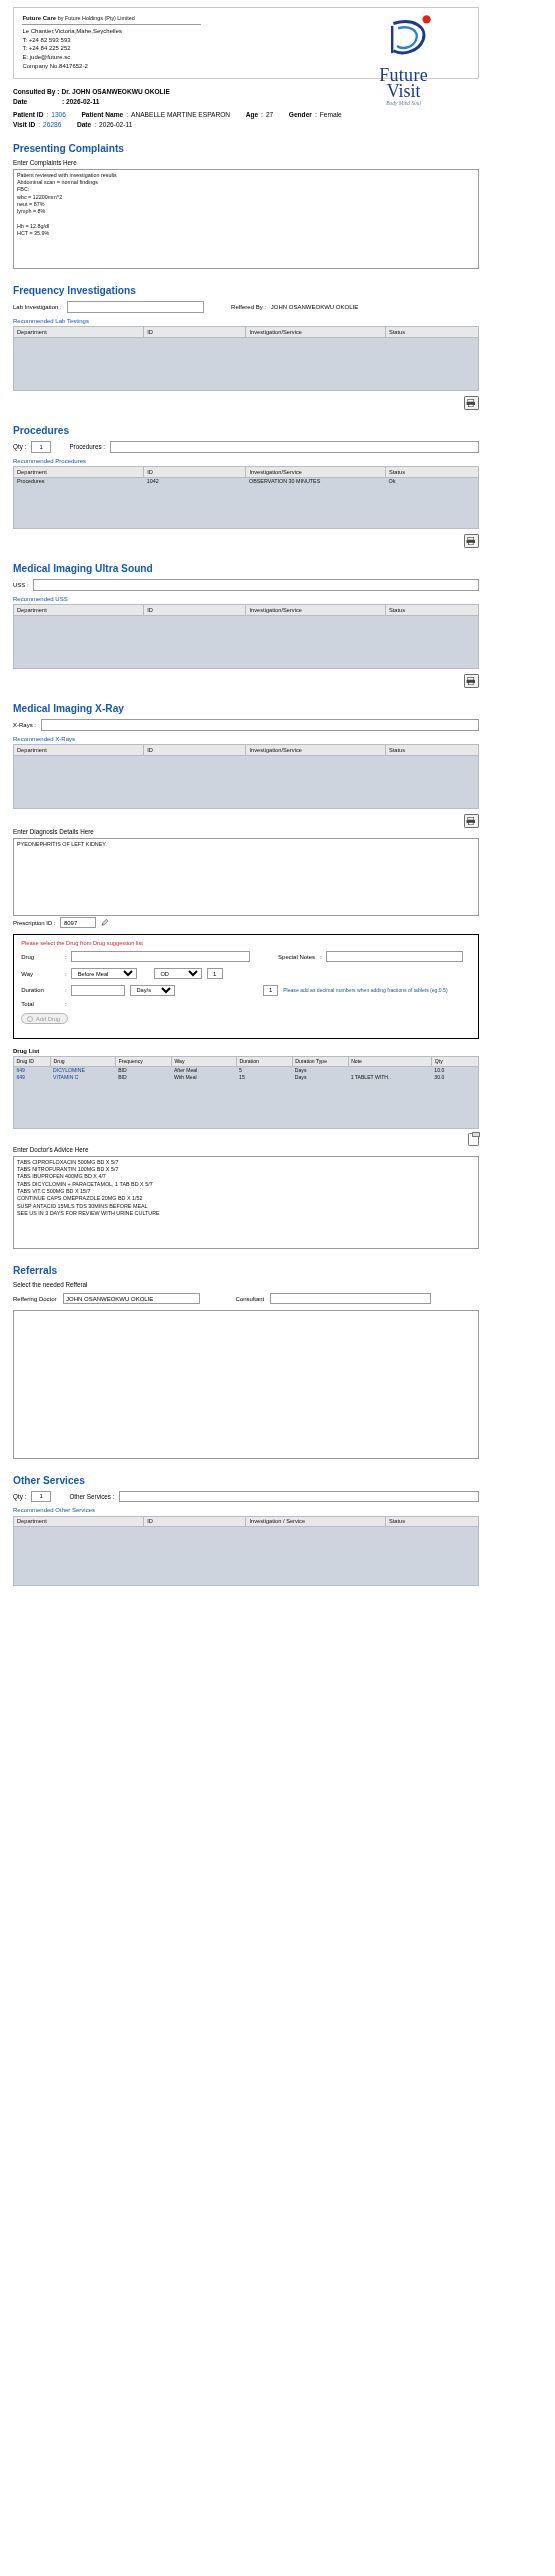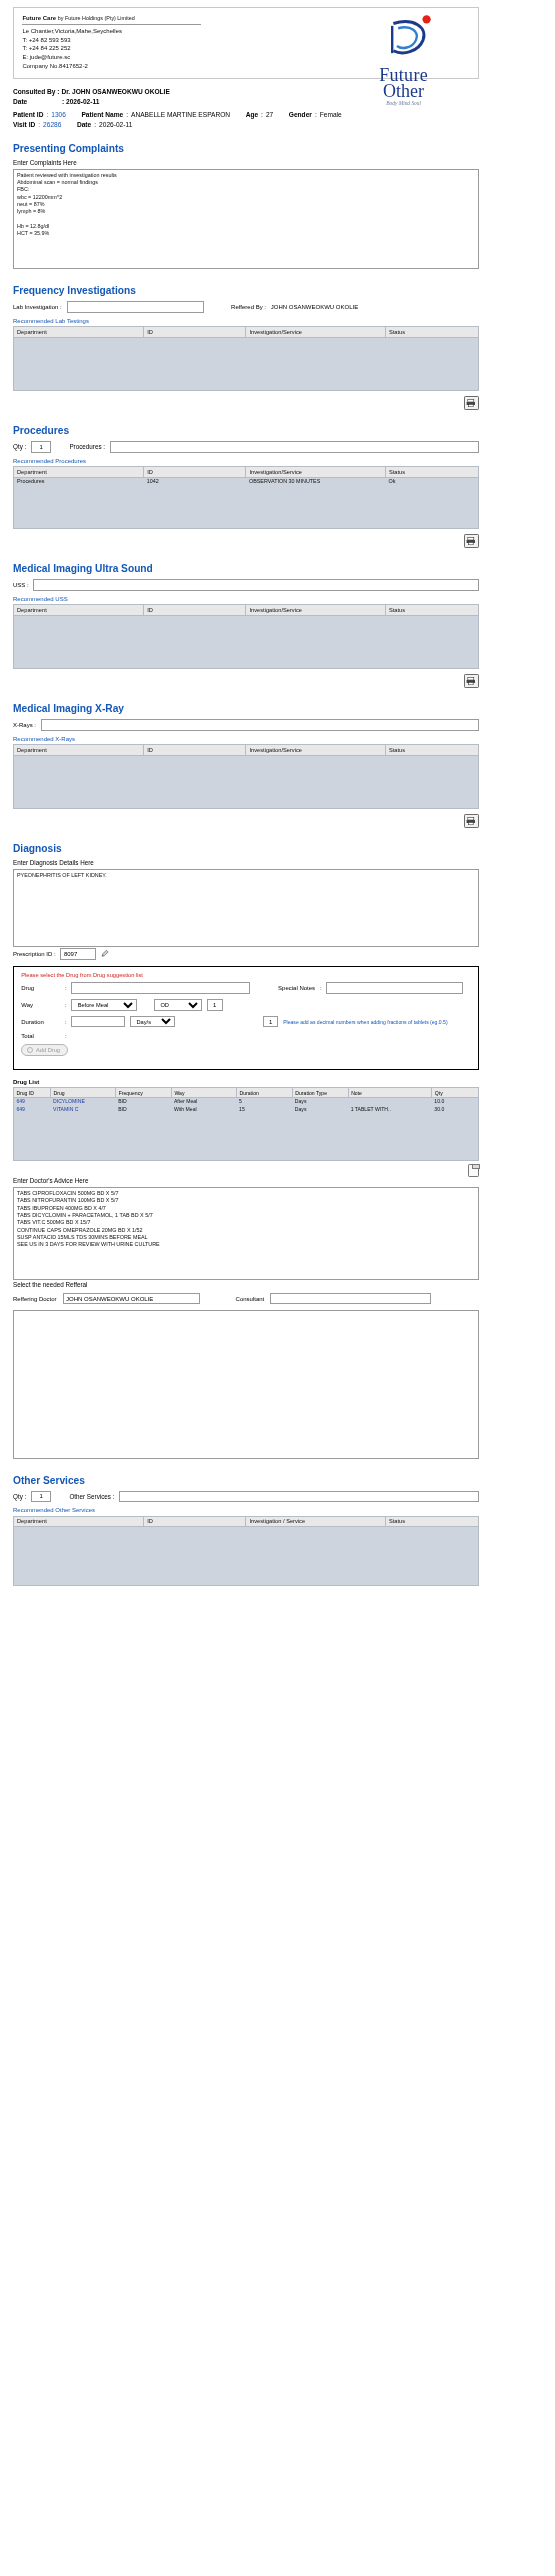--- a/index.html
+++ b/index.html
@@ -186,21 +186,21 @@
     <div class="lh-right">
       <div class="logo-wrap">
         <svg width="108" height="51" viewBox="0 0 180 86">
           <circle cx="118" cy="9" r="7" fill="#e2231a"></circle>
           <path d="M62 16 C 96 6, 120 22, 112 44 C 104 64, 78 70, 62 62" fill="none" stroke="#1b3a8c" stroke-width="5"></path>
           <path d="M70 24 C 92 18, 106 30, 100 44 C 94 58, 76 60, 68 54" fill="none" stroke="#2f7fd0" stroke-width="4"></path>
           <path d="M60 20 L 60 66" stroke="#1b3a8c" stroke-width="4"></path>
         </svg>
         <div class="logo-text">
           <div class="logo-future">Future</div>
-          <div class="logo-care">Other</div>
+          <div class="logo-care">Visit</div>
           <div class="logo-tag">Body Mind Soul</div>
         </div>
       </div>
     </div>
   </div>
 
   
   <div class="consult">
     <span>Consulted By  :</span>
     <span class="val">Dr. JOHN OSANWEOKWU OKOLIE</span>
@@ -403,21 +403,20 @@
     <div class="printer">
       <svg width="9.6" height="8.4" viewBox="0 0 16 14">
           <rect x="3" y="1" width="10" height="4" fill="#fff" stroke="#333"></rect>
           <rect x="1" y="5" width="14" height="5" fill="#444"></rect>
           <rect x="4" y="9" width="8" height="4" fill="#fff" stroke="#333"></rect>
         </svg>
     </div>
   </div>
 
   
-  <h2 class="sec">Diagnosis</h2>
   <div class="sub-lbl">Enter Diagnosis Details Here</div>
   <textarea class="ta" rows="10" style="">PYEONEPHRITIS OF LEFT KIDNEY.</textarea>
 
   
   <div class="presc-row">
     <span class="small">Prescription ID  :</span>
     <input class="t" style="width: 36px;" value="8097">
     <span>
       <svg width="8.4" height="8.4" viewBox="0 0 14 14">
           <path d="M2 11 L3 8 L9 2 L12 5 L6 11 Z" fill="#cfcfcf" stroke="#555"></path>
@@ -526,20 +525,21 @@
   <textarea class="ta" rows="12" style="">TABS CIPROFLOXACIN 500MG BD X 5/7
 TABS NITROFURANTIN 100MG BD X 5/7
 TABS IBUPROFEN 400MG BD X 4/7
 TABS DICYCLOMIN + PARACETAMOL, 1 TAB BD X 5/7
 TABS VIT.C 500MG BD X 15/7
 CONTINUE CAPS OMEPRAZOLE 20MG BD X 1/52
 SUSP ANTACID 15MLS TDS 30MINS BEFORE MEAL
 SEE US IN 3 DAYS FOR REVIEW WITH URINE CULTURE</textarea>
 
   
+  <h2 class="sec">Referrals</h2>
   <div class="sub-lbl">Select the needed Refferal</div>
   <div class="refrow">
     <span>Reffering Doctor</span>
     <input class="t" style="width: 137px;" value="JOHN OSANWEOKWU OKOLIE">
     <span style="width:24px"></span>
     <span>Consultant</span>
     <input class="t" style="width: 161px;" value="">
   </div>
   <div class="bigbox"></div>
 

